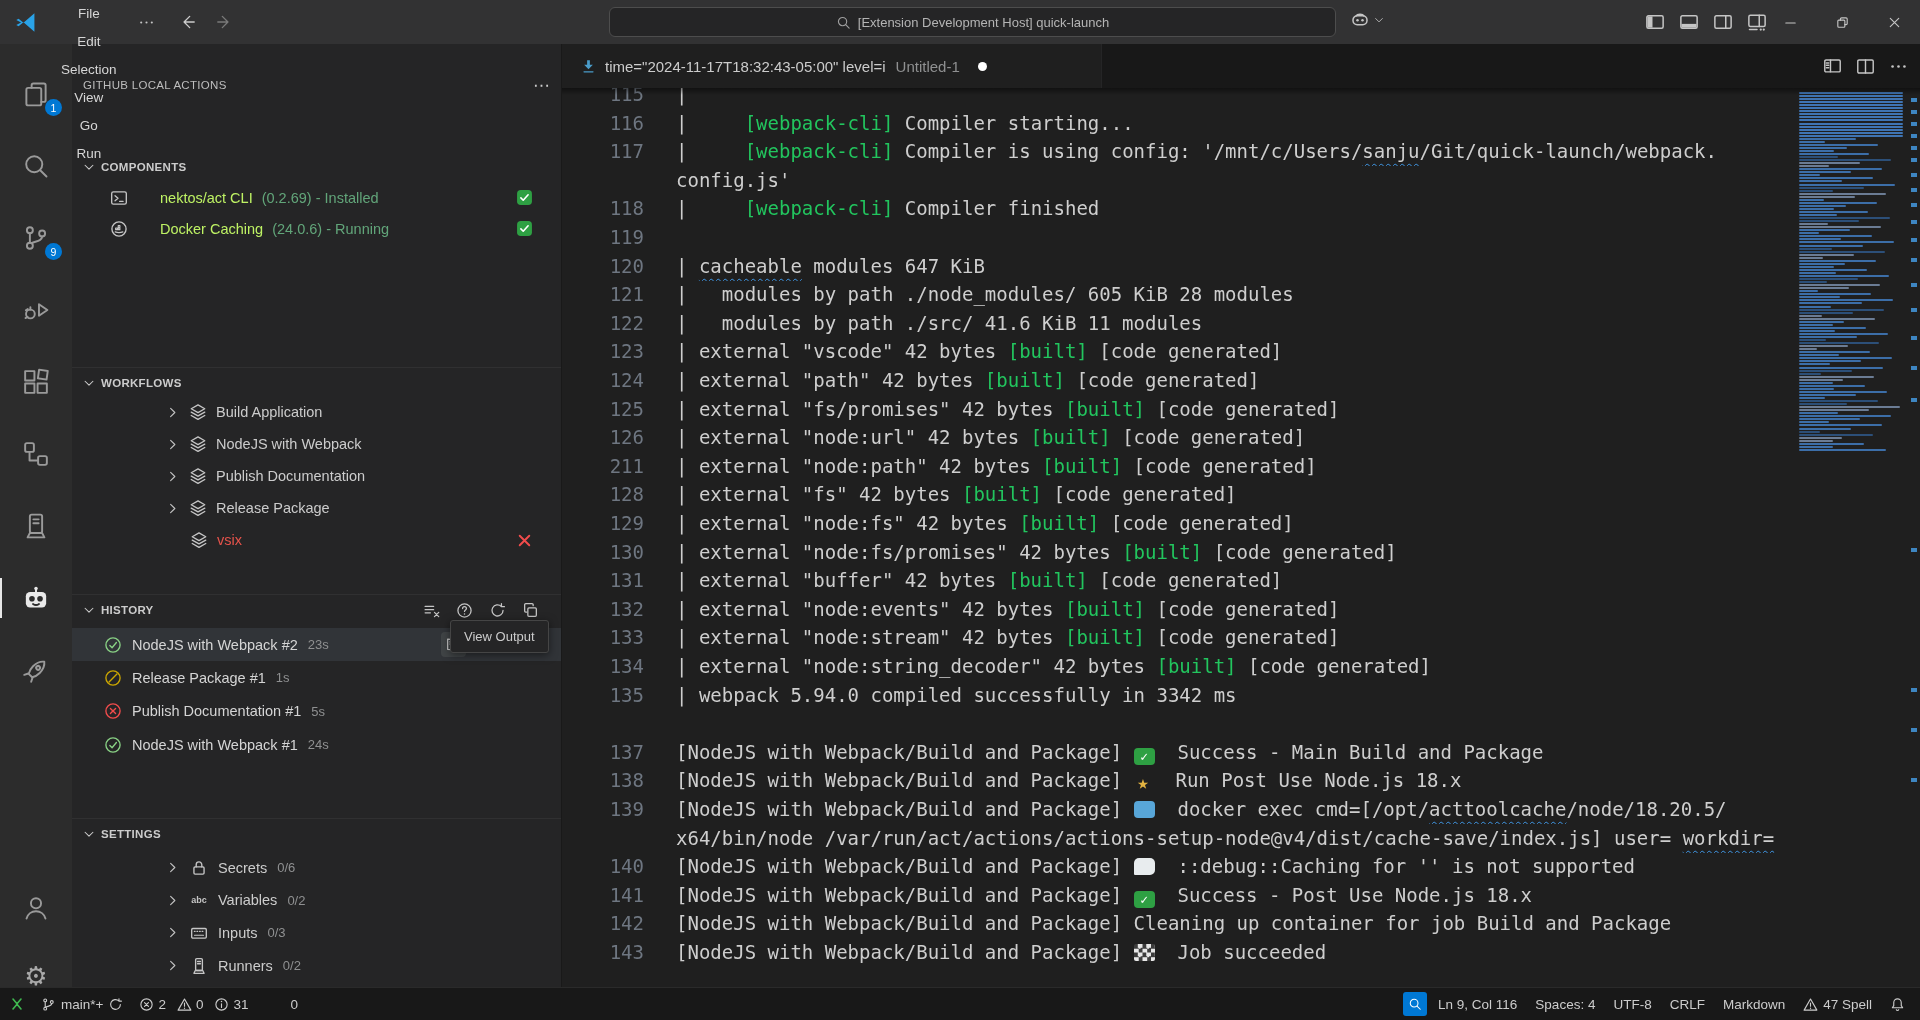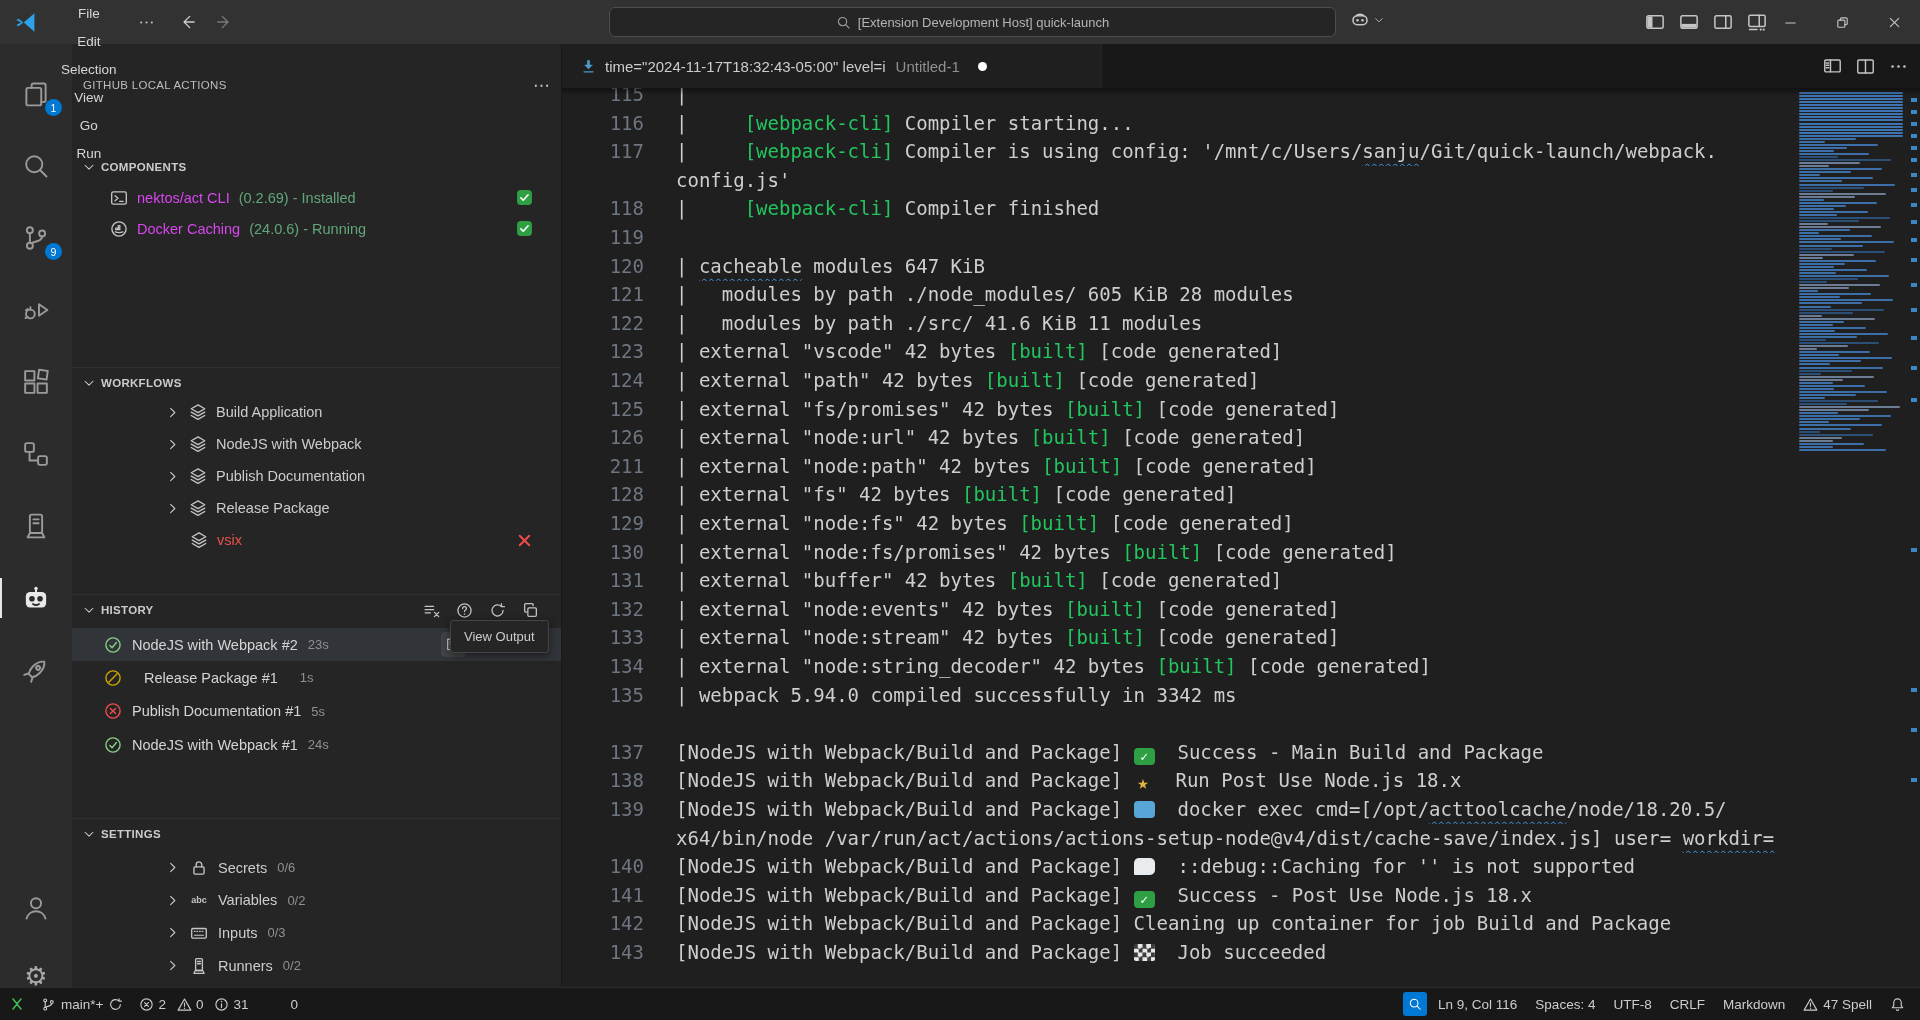--- a/index.html
+++ b/index.html
@@ -54,21 +54,21 @@
   .dots { color:#cccccc; font-size:17px; letter-spacing:1px; }
   .sec-border { position:absolute; left:0; right:0; height:1px; background:#303031; }
   .sec-header { position:absolute; left:0; right:0; height:30px; display:flex; align-items:center; padding-left:10px; gap:5px; }
   .sec-header .chev { width:14px; height:14px; color:#cccccc; }
   .sec-header .lbl { color:#cccccc; font-size:11.5px; font-weight:bold; letter-spacing:.3px; flex:1; }
   .sec-actions { display:flex; align-items:center; gap:16px; padding-right:22px; }
   .sec-actions .ic { width:17px; height:17px; }
   .srow { position:absolute; left:0; width:490px; display:flex; align-items:center; font-size:14.5px; color:#cccccc; }
   .srow .ric { width:18px; height:18px; flex:none; }
   .srow .chev { width:15px; height:15px; color:#c3c3c3; flex:none; }
-  .green { color:#d946ef; }
+  .green { color:#bef264;margin-left:23px; }
   .greendim { color:#73c991; opacity:.78; }
   .redtxt { color:#e5534b; }
   .dimtxt { color:#8f9091; font-size:13px; }
   .checkbadge { position:absolute; right:29px; width:17px; height:17px; }
   .srow.selected { background:#313438; }
   .row-actions { position:absolute; right:18px; display:flex; align-items:center; gap:9px; }
   .row-actions .ic { width:17px; height:17px; }
   .row-actions .hovbg { background:#404446; border-radius:4px; padding:4px; width:25px; height:25px; }
   #tooltip { position:absolute; left:450px; top:620px; height:33px; padding:0 13px; background:#252526;
     border:1px solid #454545; border-radius:3px; color:#cccccc; font-size:13px; display:flex; align-items:center;
@@ -536,21 +536,21 @@
                 <rect x="4.2" y="4.2" width="7.6" height="7.6"></rect>
               </svg>
             </span>
             <span class="ic">
               <svg viewBox="0 0 16 16">
                 <path d="M4 4l8 8M12 4l-8 8"></path>
               </svg>
             </span>
           </span>
         </div>
-        <div class="srow" style="top: 617.4px; height: 33px; padding-left: 32px; gap: 22px;">
+        <div class="srow" style="top: 617.4px; height: 33px; padding-left: 32px; gap: 10px;">
           <span class="ic ric">
             <svg viewBox="0 0 16 16">
               <circle cx="8" cy="8" r="6.3" stroke="#cca700"></circle>
               <path d="M4.5 11.5l7-7" stroke="#cca700"></path>
             </svg>
           </span>
           <span style="color: rgb(213, 213, 213);">Release Package #1</span>
           <span class="dimtxt">1s</span>
         </div>
         <div class="srow" style="top: 650.8px; height: 33px; padding-left: 32px; gap: 10px;">

